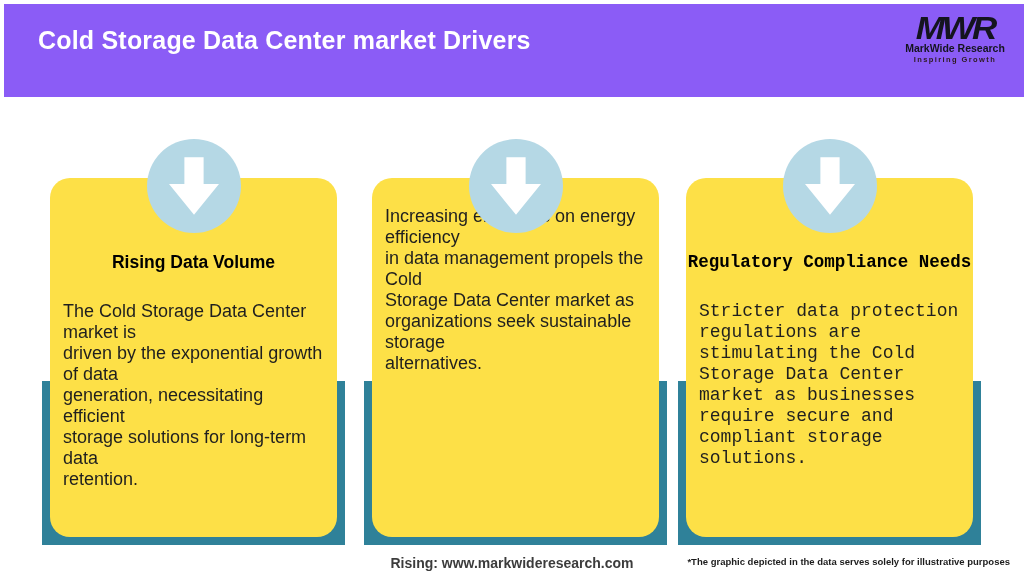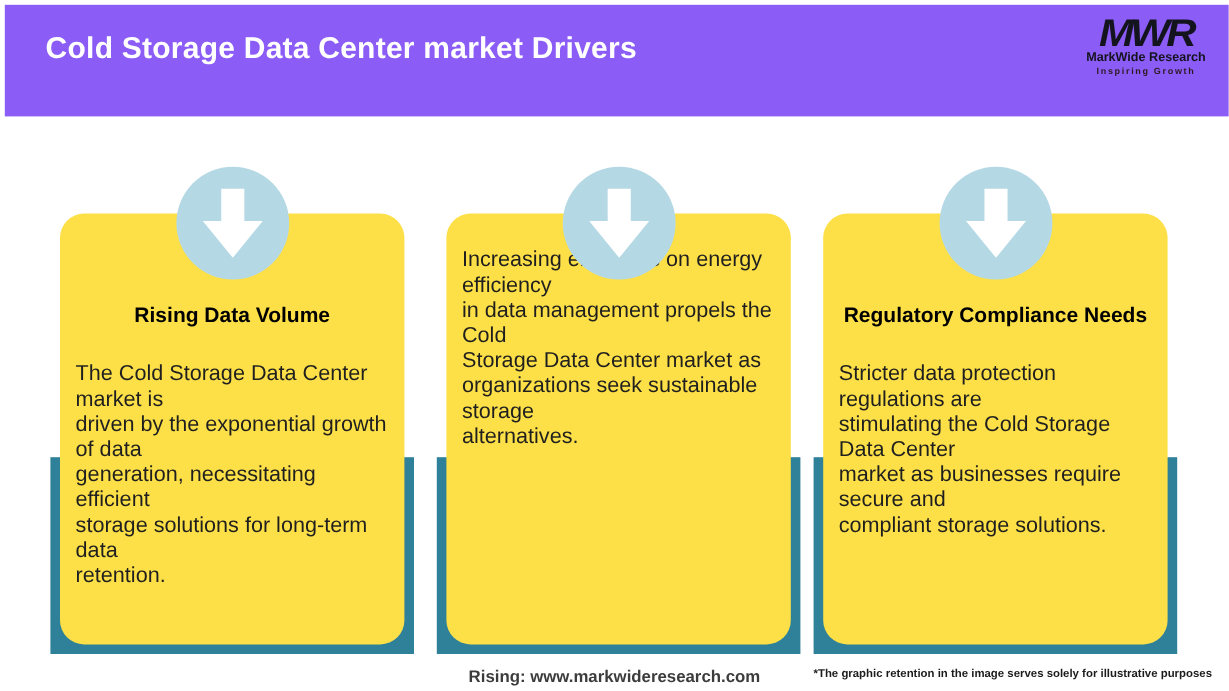--- a/index.html
+++ b/index.html
@@ -36,21 +36,21 @@
   .logo-tagline {
     font-size:7.5px; font-weight:bold; color:#2d1a1e;
     letter-spacing:1.4px; white-space:nowrap; margin-top:1px;
   }
   
   .column {
     position:absolute; top:139px; height:406px; width:303px;
   }
   .col-1 { left:42px; }
   .col-2 { left:364px; }
-  .col-3 { left:678px; }
+  .col-3 { left:678px;font-family:Liberation Mono, monospace; }
   .backdrop {
     position:absolute; left:0; right:0; top:242px; bottom:0;
     background:#2f8199;
   }
   .card {
     position:absolute; left:8px; right:8px; top:39px; height:359px;
     background:#fde047; border-radius:20px; z-index:1;
   }
   .circle {
     position:absolute; top:0; left:50%; transform:translateX(-50%);
@@ -134,13 +134,13 @@
 compliant storage solutions.</div>
   </div>
   <div class="circle">
     <svg width="50" height="58" viewBox="0 0 52 60">
         <path d="M16 0 H36 V28 H52 L26 60 L0 28 H16 Z" fill="#ffffff"></path>
       </svg>
   </div>
 </div>
 
 <div class="source">Rising: www.markwideresearch.com</div>
-<div class="disclaimer">*The graphic retention in the image serves solely for illustrative purposes</div>
+<div class="disclaimer">*The graphic depicted in the data serves solely for illustrative purposes</div>
 
 </body></html>

